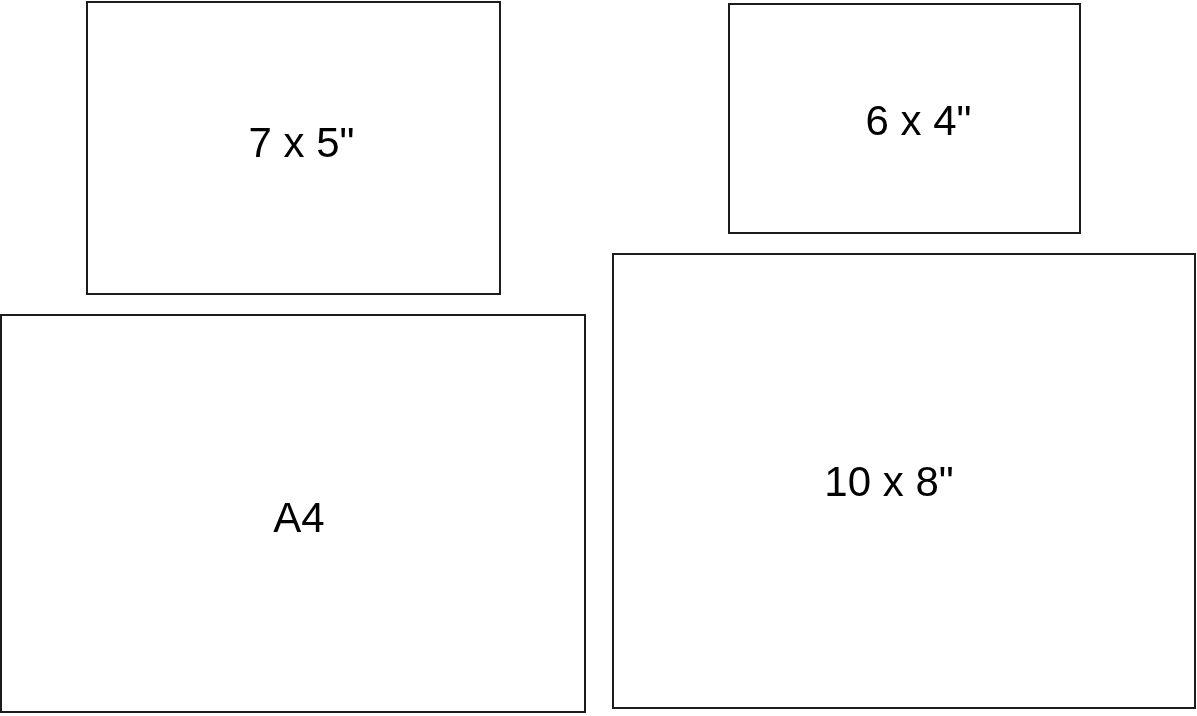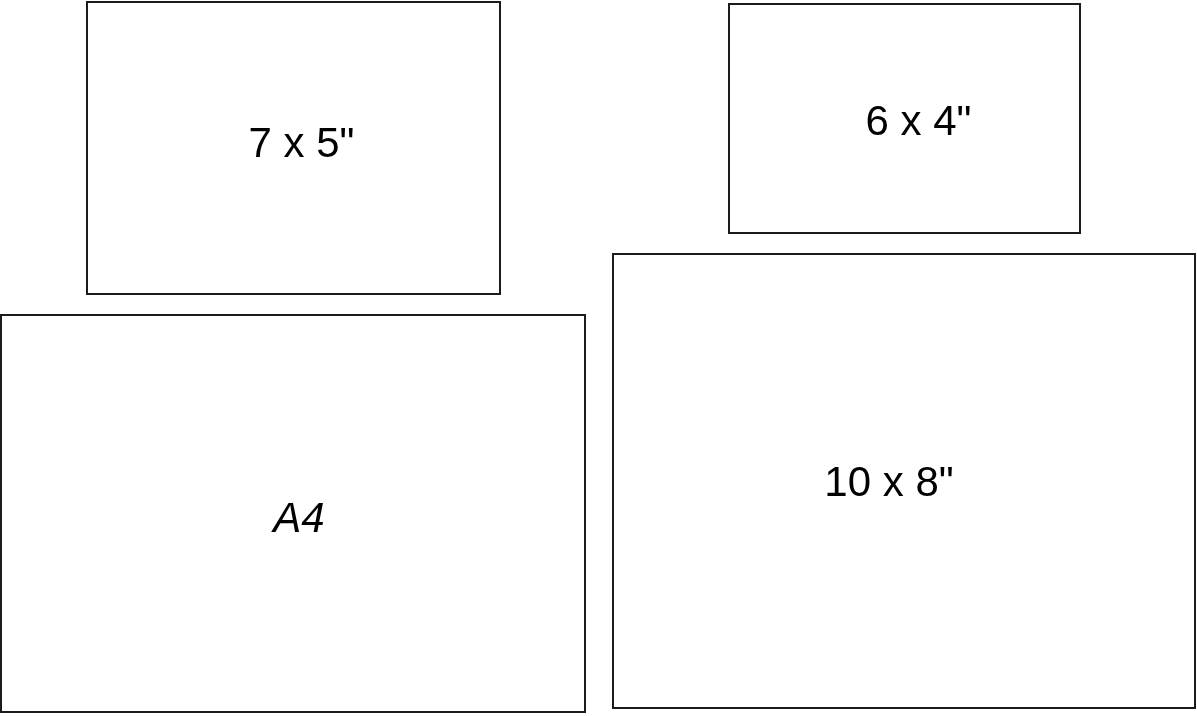--- a/index.html
+++ b/index.html
@@ -31,21 +31,21 @@
     white-space: pre;
   }
   
   .box-7x5  { left: 86px;  top: 1px;   width: 415px; height: 294px; }
   .box-6x4  { left: 728px; top: 3px;   width: 353px; height: 231px; }
   .box-a4   { left: 0px;   top: 314px; width: 586px; height: 399px; }
   .box-10x8 { left: 612px; top: 253px; width: 584px; height: 456px; }
   
   .label-7x5  { transform: translate(8px, -5px); }
   .label-6x4  { transform: translate(14px, 2px); }
-  .label-a4   { transform: translate(6px, 4px); font-style: italic; }
+  .label-a4   { transform: translate(6px, 4px); }
   .label-10x8 { transform: translate(-15px, 1px); }
 </style>
 </head>
 <body>
 
 <div class="canvas">
 
   <div class="size-box box-7x5">
     <span class="size-label label-7x5">7 x 5"</span>
   </div>

